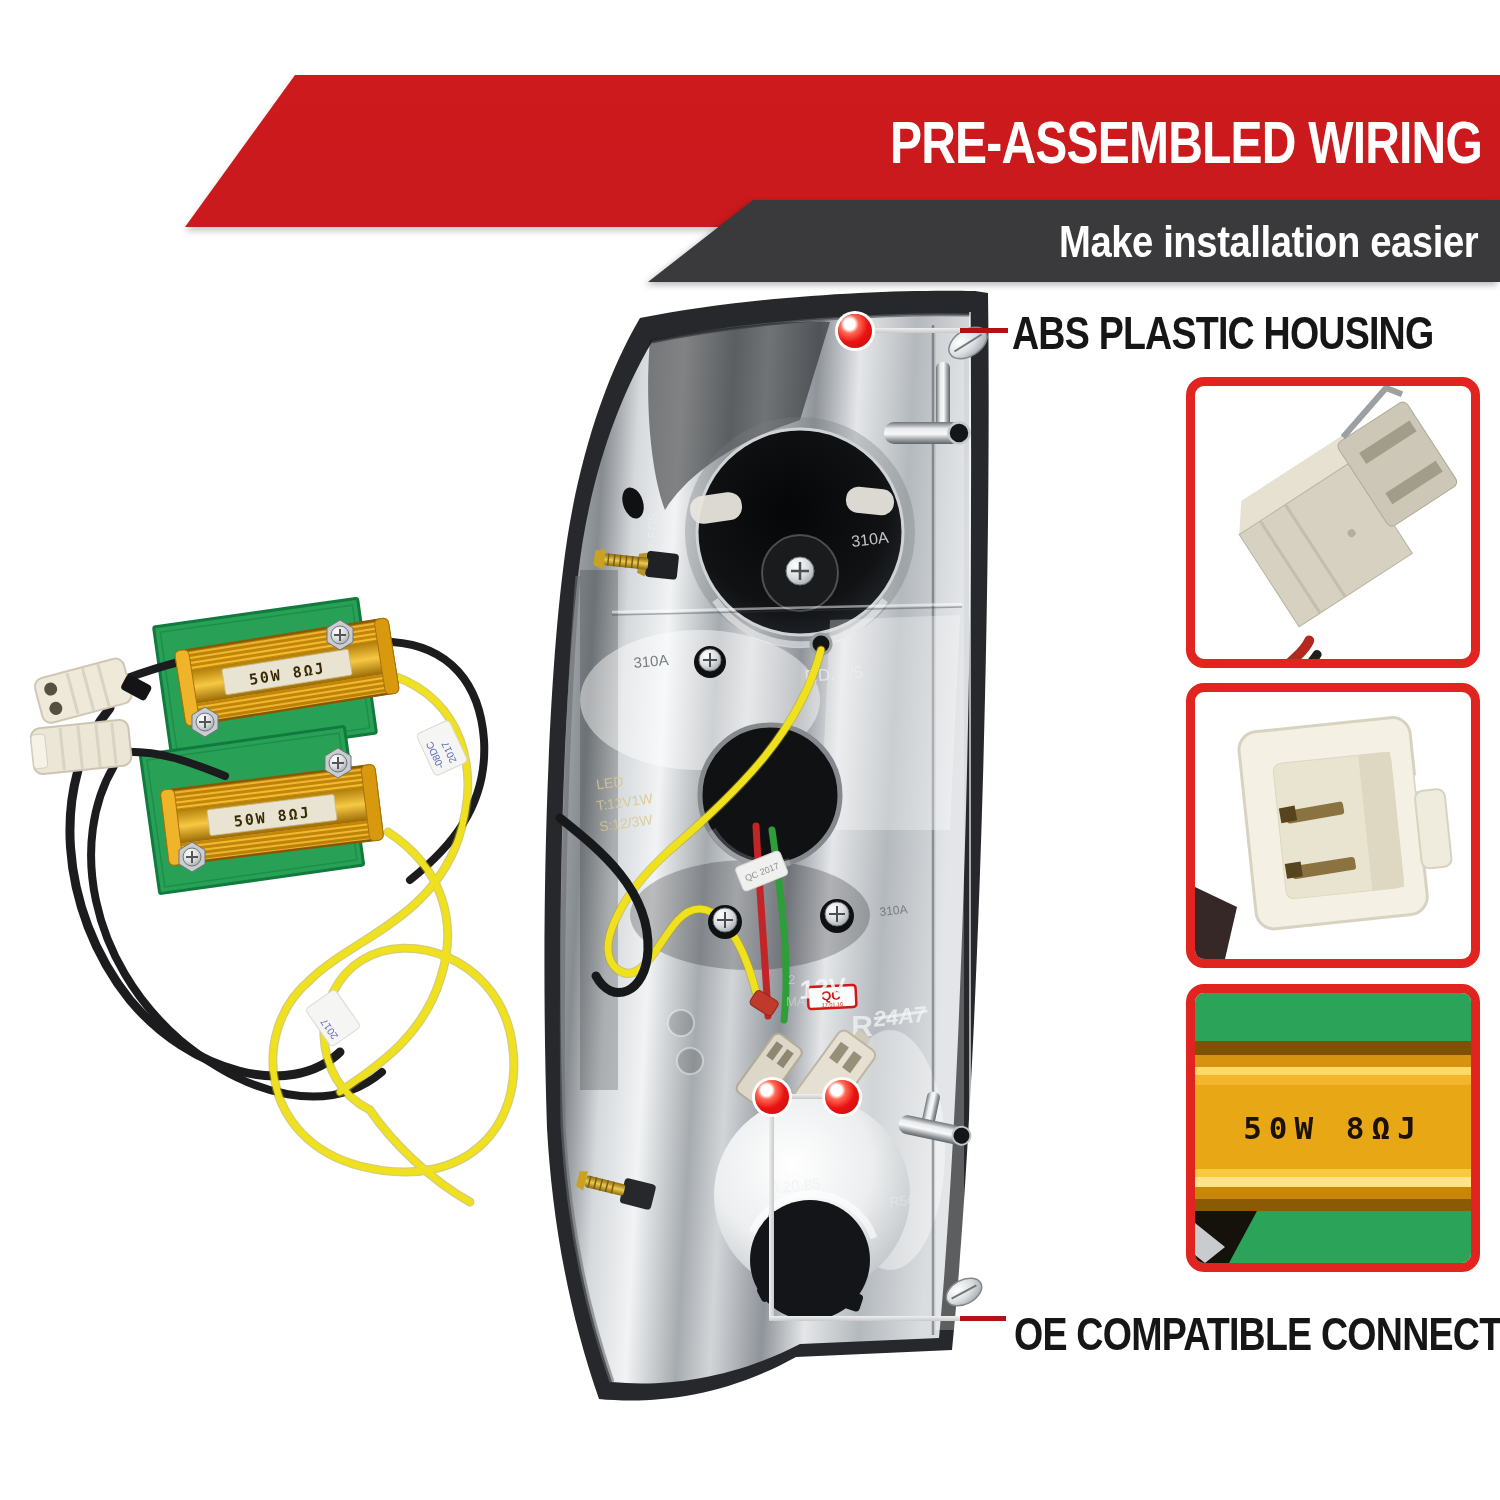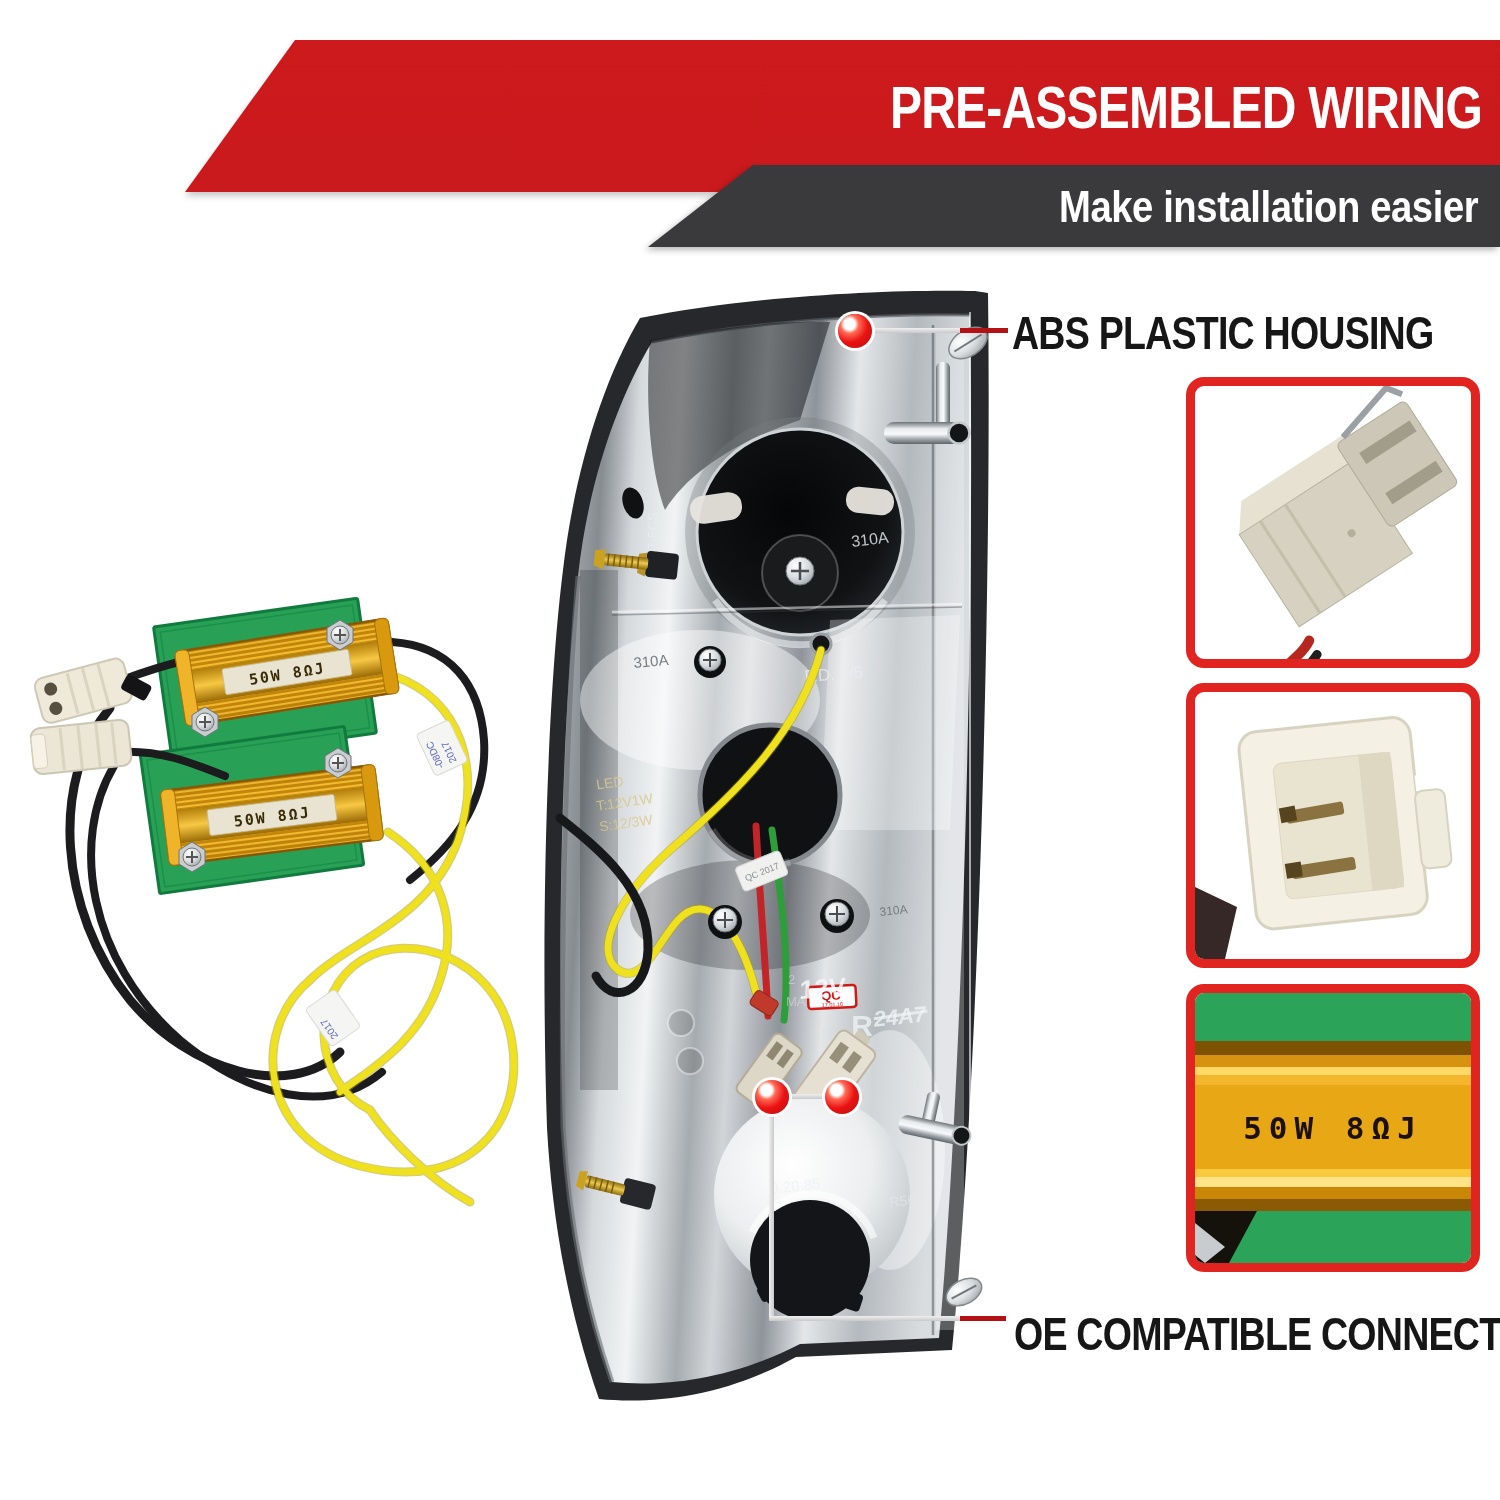--- a/index.html
+++ b/index.html
@@ -2,21 +2,21 @@
 <html><head>
 <meta charset="utf-8">
 <style>
   html,body{margin:0;padding:0;background:#ffffff;}
   .canvas{
     position:relative;width:1500px;height:1500px;background:#ffffff;overflow:hidden;
     font-family:"Liberation Sans", sans-serif;
   }
   .abs{position:absolute;}
   
-  .shadow-wrap{position:absolute;inset:0;pointer-events:none;}
+  .shadow-wrap{position:absolute;inset:0;pointer-events:none;margin-top:35px;}
   .red-band{
     position:absolute;inset:0;
     clip-path:polygon(295px 40px,1500px 40px,1500px 192px,185px 192px);
     background:linear-gradient(180deg,#cc1a1d 0%,#c2161a 100%);
   }
   .red-wrap{filter:drop-shadow(0 4px 3px rgba(0,0,0,.22));}
   .dark-band{
     position:absolute;inset:0;
     clip-path:polygon(753px 165px,1500px 165px,1500px 247px,648px 247px);
     background:#3a3a3c;

